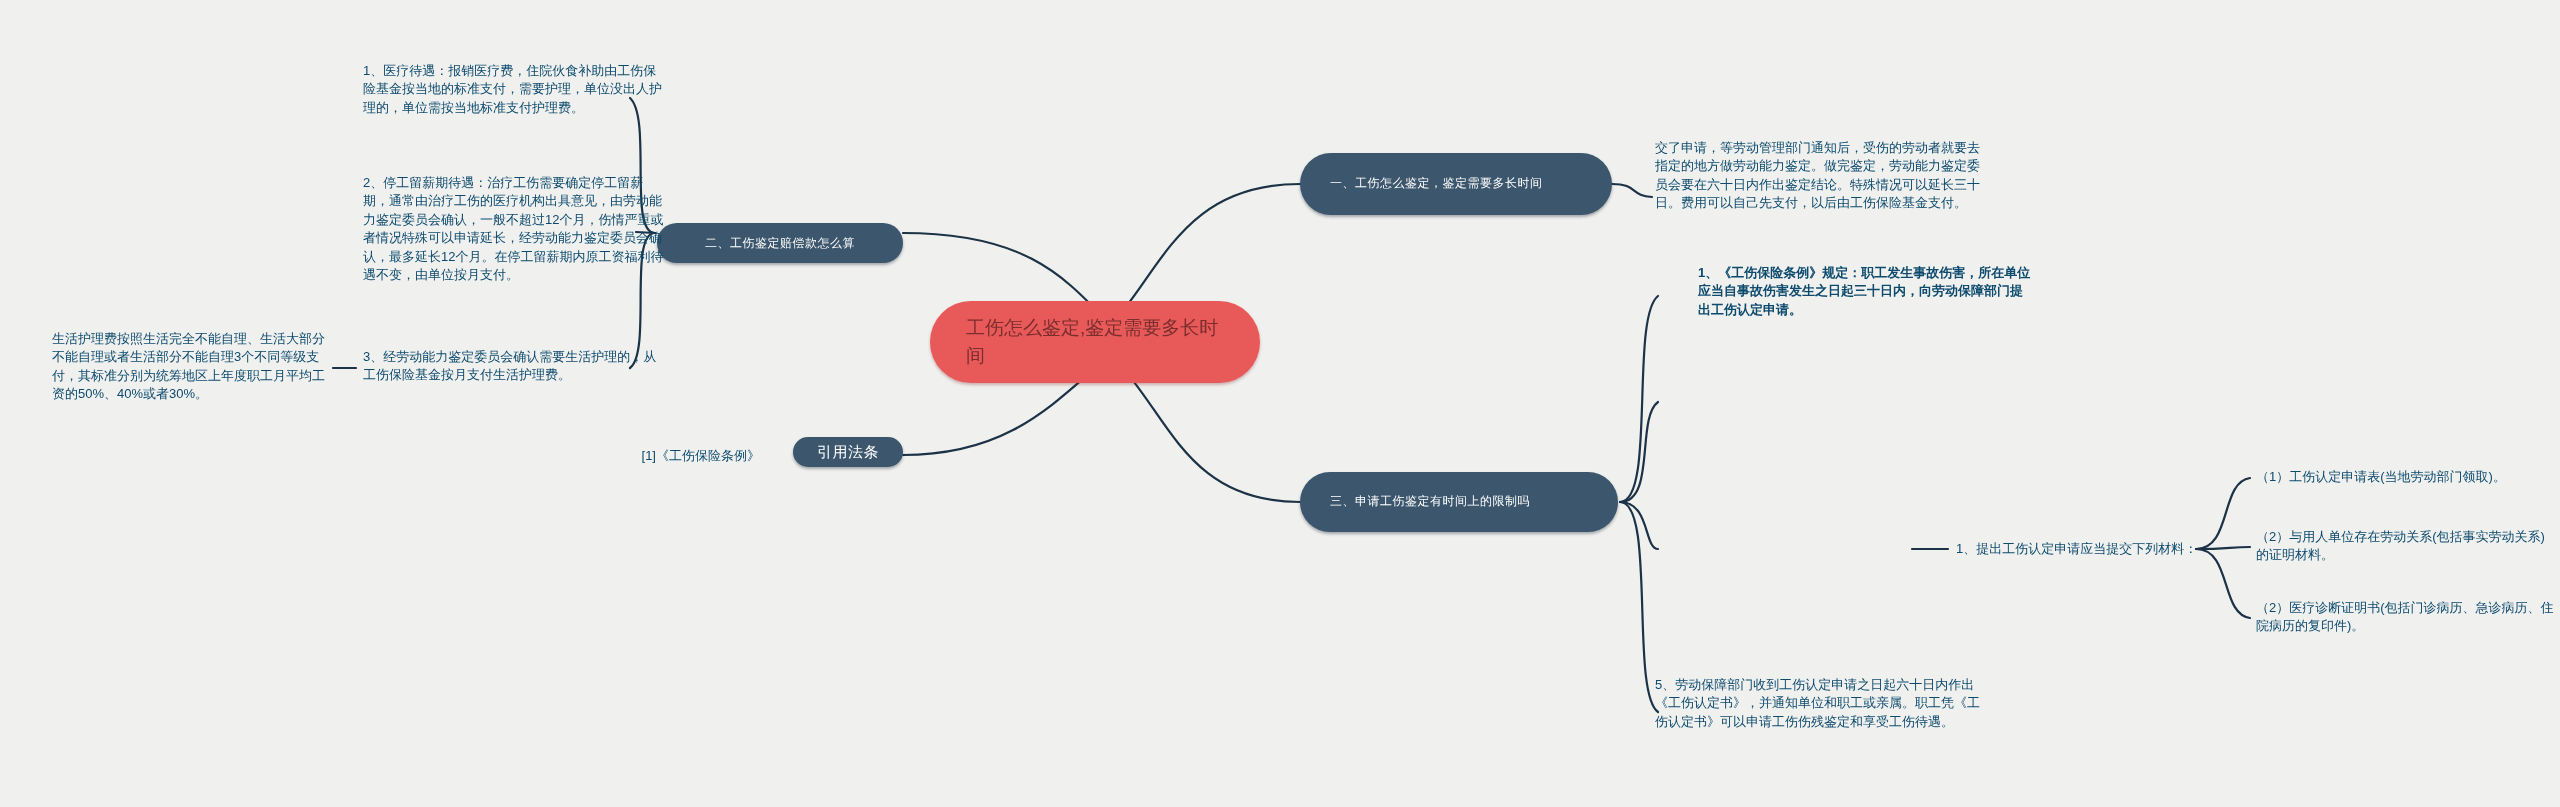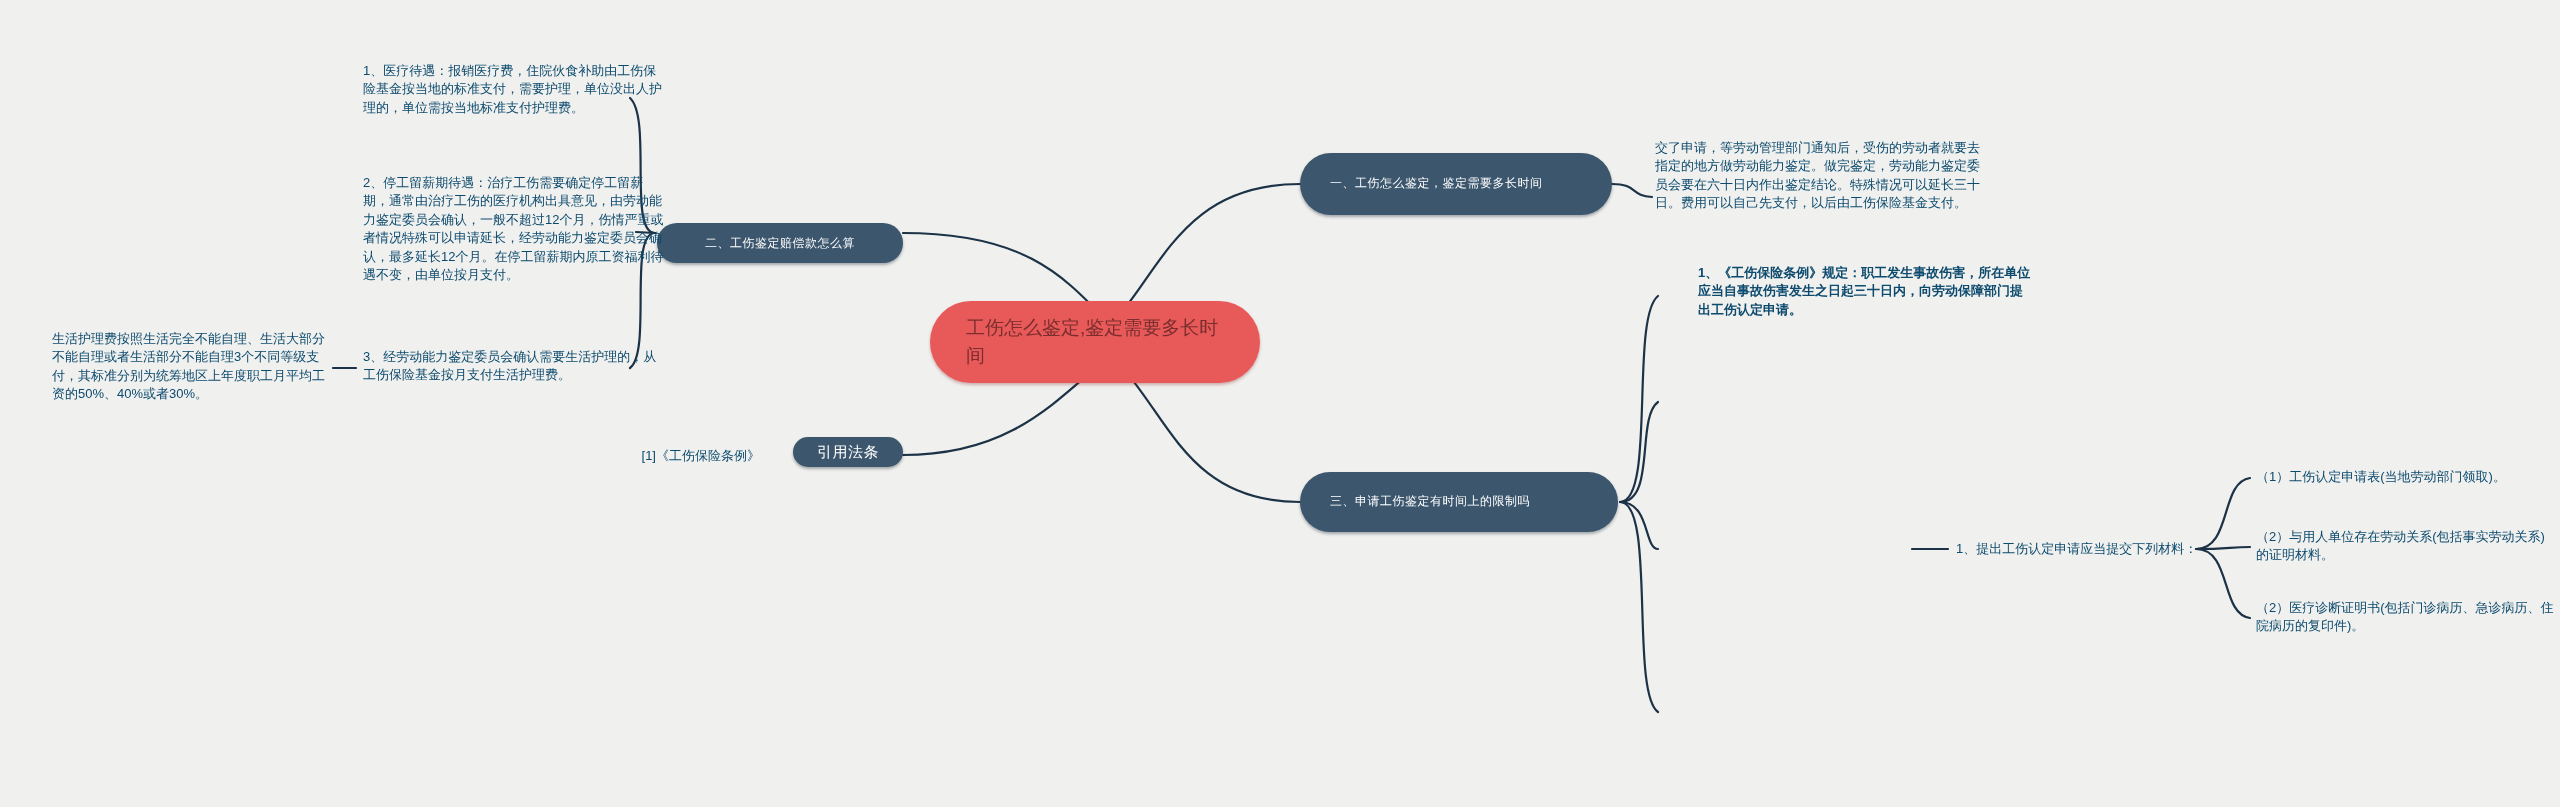--- a/index.html
+++ b/index.html
@@ -114,20 +114,21 @@
   <div class="note" style="left:1655px;top:139px;width:335px;">交了申请，等劳动管理部门通知后，受伤的劳动者就要去指定的地方做劳动能力鉴定。做完鉴定，劳动能力鉴定委员会要在六十日内作出鉴定结论。特殊情况可以延长三十日。费用可以自己先支付，以后由工伤保险基金支付。</div>
 
   <div class="pill left-text" style="left:1300px;top:472px;width:318px;height:60px;padding:0 24px 0 30px;line-height:1.45;">
     <span>三、申请工伤鉴定有时间上的限制吗</span>
   </div>
 
   <div class="note" style="left:1698px;top:264px;width:335px;font-weight:bold;">1、《工伤保险条例》规定：职工发生事故伤害，所在单位应当自事故伤害发生之日起三十日内，向劳动保障部门提出工伤认定申请。</div>
 
 
 
+  <div class="note" style="left:1655px;top:676px;width:335px;">5、劳动保障部门收到工伤认定申请之日起六十日内作出《工伤认定书》，并通知单位和职工或亲属。职工凭《工伤认定书》可以申请工伤伤残鉴定和享受工伤待遇。</div>
 
   <div class="note" style="left:1956px;top:540px;width:245px;">1、提出工伤认定申请应当提交下列材料：</div>
 
   <div class="note" style="left:2256px;top:468px;width:300px;">（1）工伤认定申请表(当地劳动部门领取)。</div>
 
   <div class="note" style="left:2256px;top:528px;width:300px;">（2）与用人单位存在劳动关系(包括事实劳动关系)的证明材料。</div>
 
   <div class="note" style="left:2256px;top:599px;width:300px;">（2）医疗诊断证明书(包括门诊病历、急诊病历、住院病历的复印件)。</div>
 
 </div>

